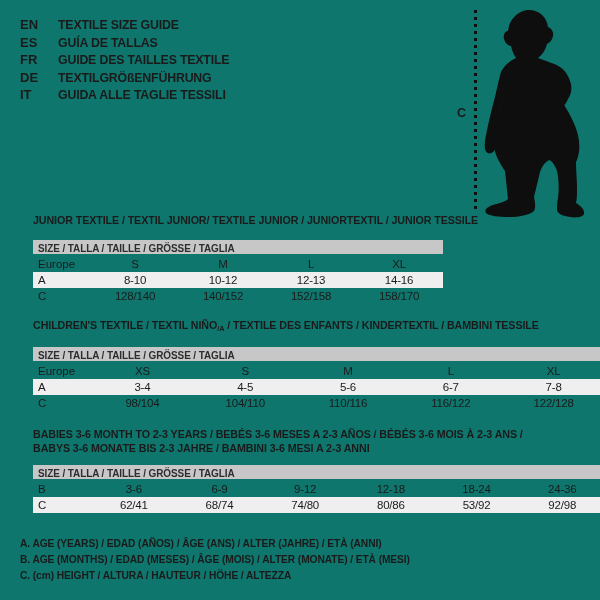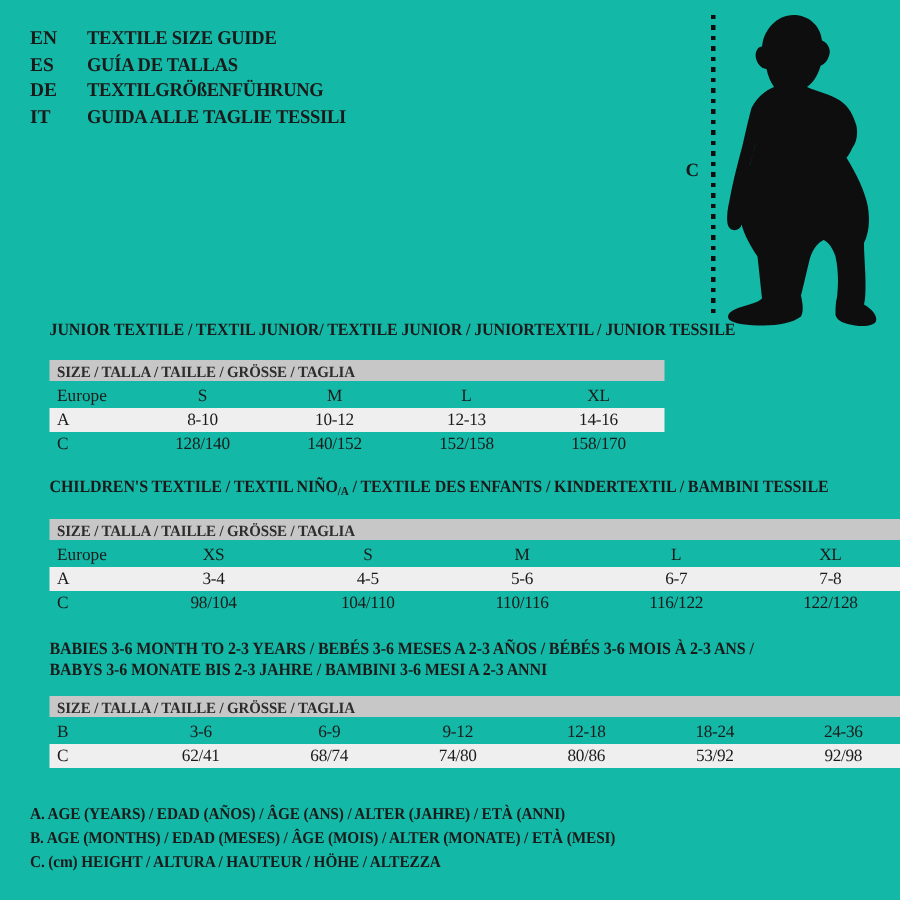--- a/index.html
+++ b/index.html
@@ -3,22 +3,22 @@
 <meta charset="utf-8">
 <style>
   :root{
     --bar-bg:#c7c7c7;
     --shade-bg:#efefef;
     --txt:#1a1a1a;
     --sil:#0e0e0e;
   }
   html,body{margin:0;padding:0;}
   .page{
-    position:relative;width:600px;height:600px;background:#14b8a6;
-    font-family:Liberation Serif, serif;color:var(--txt);overflow:hidden;
+    position:relative;width:600px;height:600px;background:#0f766e;
+    font-family:Liberation Sans, sans-serif;color:var(--txt);overflow:hidden;
   }
   
   .lang-block{position:absolute;left:20px;top:16px;}
   .lang-row{display:flex;line-height:17.5px;font-size:13px;font-weight:bold;}
   .lang-code{width:38px;flex:0 0 auto;}
   .lang-title{display:inline-block;letter-spacing:-0.2px;transform:scaleX(.95);transform-origin:0 50%;white-space:nowrap;}
   
   .figure{position:absolute;left:455px;top:8px;width:140px;height:212px;}
   .fig-label{position:absolute;left:2px;top:98px;font-size:12.5px;font-weight:bold;}
   .dotline{position:absolute;left:19px;top:2px;width:3px;height:202px;
@@ -49,20 +49,24 @@
 <div class="page">
 
   <div class="lang-block">
       <div class="lang-row">
         <span class="lang-code">EN</span>
         <span class="lang-title">TEXTILE SIZE GUIDE</span>
       </div>
       <div class="lang-row">
         <span class="lang-code">ES</span>
         <span class="lang-title">GUÍA DE TALLAS</span>
+      </div>
+      <div class="lang-row">
+        <span class="lang-code">FR</span>
+        <span class="lang-title">GUIDE DES TAILLES TEXTILE</span>
       </div>
       <div class="lang-row">
         <span class="lang-code">DE</span>
         <span class="lang-title">TEXTILGRÖßENFÜHRUNG</span>
       </div>
       <div class="lang-row">
         <span class="lang-code">IT</span>
         <span class="lang-title">GUIDA ALLE TAGLIE TESSILI</span>
       </div>
     </div>

